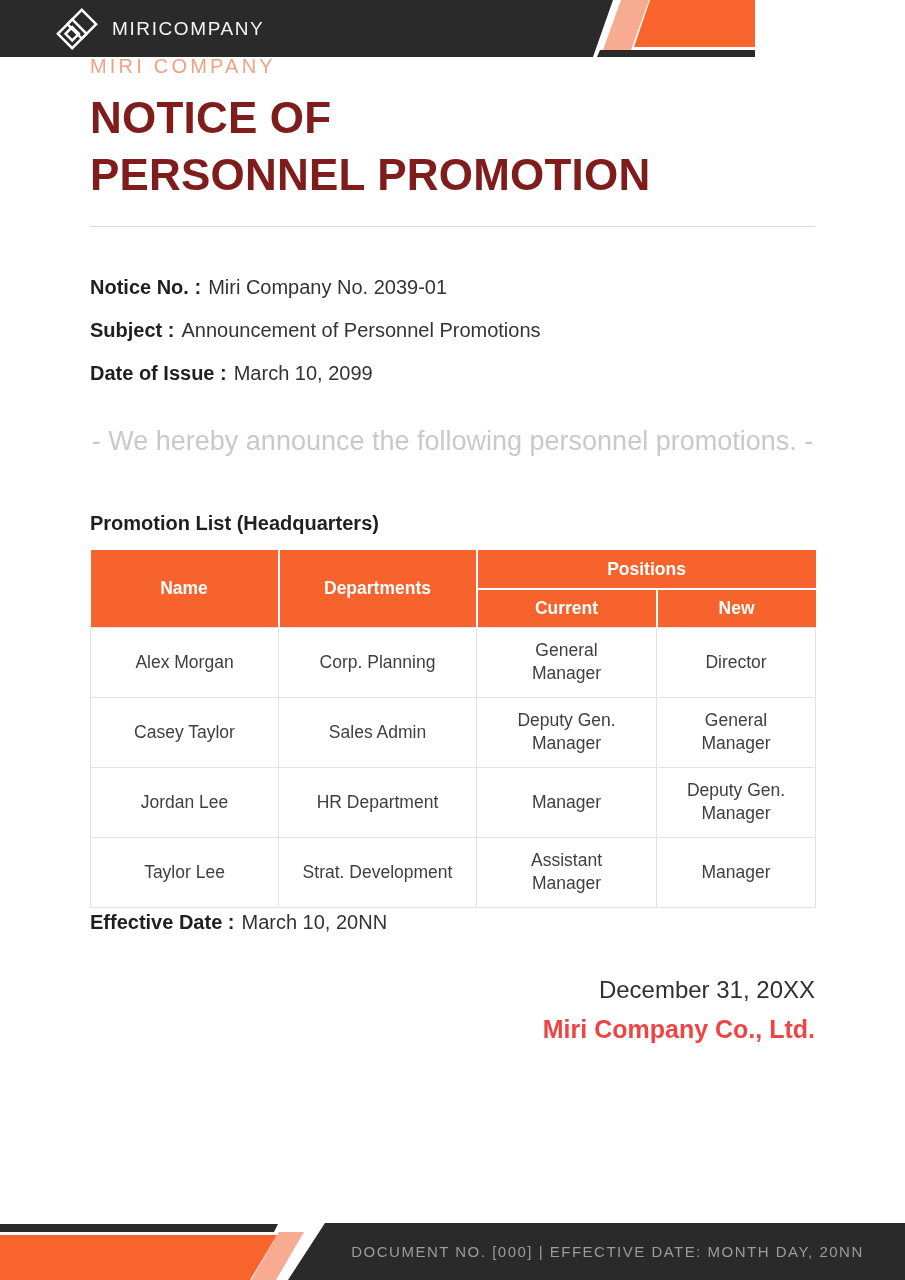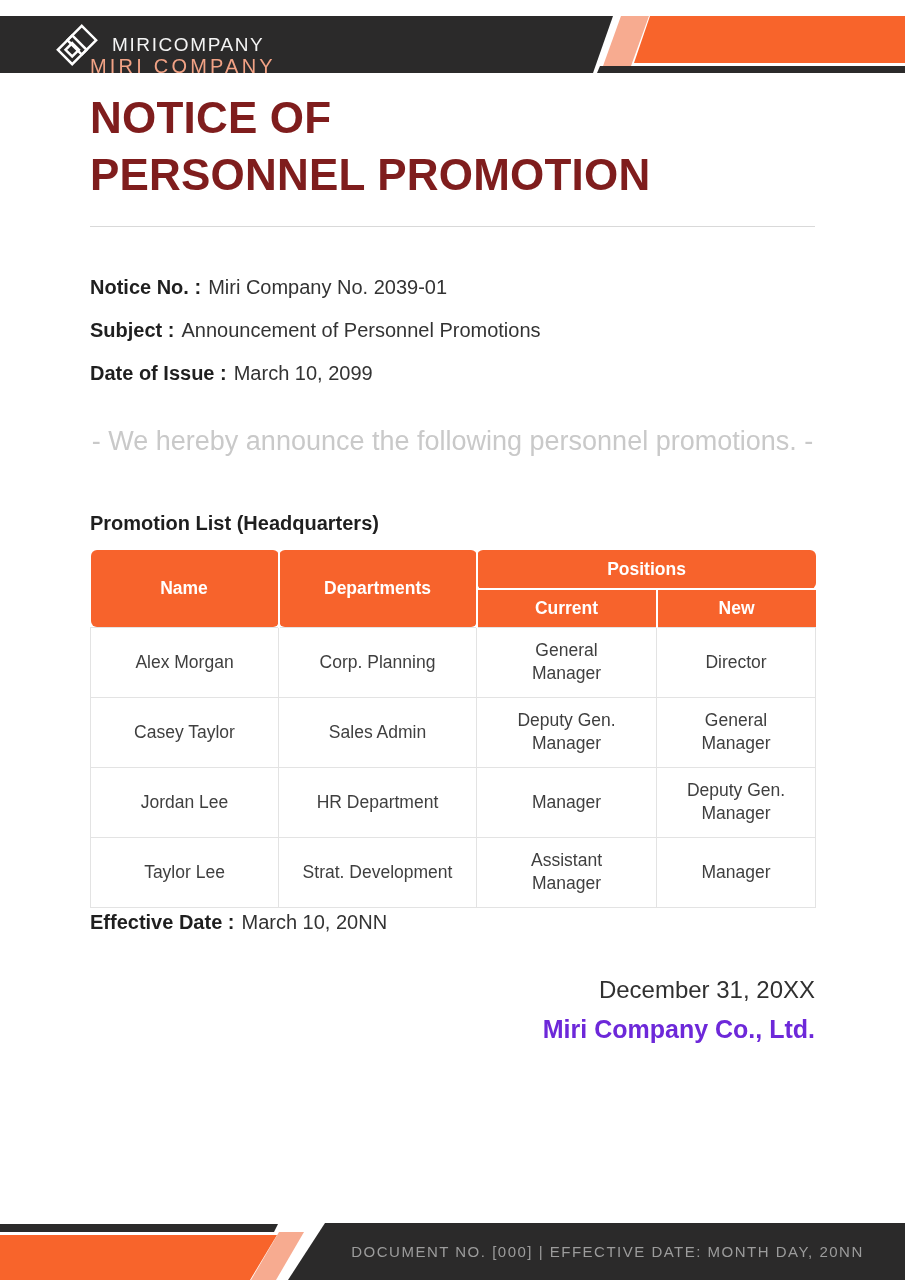--- a/index.html
+++ b/index.html
@@ -9,21 +9,21 @@
   .page {
     position: relative;
     width: 905px;
     height: 1280px;
     background: #ffffff;
     overflow: hidden;
     margin: 0 auto;
   }
 
   
-  .topbar { position: absolute; top: 16px; left: 0; width: 905px; height: 57px; }
+  .topbar { position: absolute; top: 0; left: 0; width: 755px; height: 57px; }
   .topbar .shape, .bottombar .shape { position: absolute; inset: 0; }
   .hdr-dark   { background: #2B2A2A; clip-path: polygon(0 0, 613px 0, 593px 100%, 0 100%); }
   .hdr-salmon { background: #F7AB90; clip-path: polygon(621px 0, 649px 0, 631px 50px, 603px 50px); }
   .hdr-orange { background: #F8642B; clip-path: polygon(650px 0, 100% 0, 100% 47px, 634px 47px); }
   .hdr-strip  { background: #2B2A2A; clip-path: polygon(600px 50px, 100% 50px, 100% 100%, 597px 100%); }
 
   .brand {
     position: absolute; left: 55px; top: 0; height: 57px;
     display: flex; align-items: center; gap: 13px; z-index: 2;
   }
@@ -55,37 +55,37 @@
   }
 
   .section-title { margin-top: 54px; font-size: 20px; line-height: 28px; color: #1F1F1F; font-weight: bold; }
 
   
   table.promo { border-collapse: collapse; width: 725px; margin-top: 13px; table-layout: fixed; }
   .promo th {
     background: #F7632C; color: #ffffff; font-weight: bold; font-size: 17.5px;
     text-align: center; vertical-align: middle;
   }
-  .promo thead tr.r1 th { height: 39px; border-radius: 6px; }
+  .promo thead tr.r1 th { height: 39px; }
   .promo thead tr.r2 th { height: 38px; }
   .promo th.b-right  { border-right: 2px solid #ffffff; }
   .promo th.b-bottom { border-bottom: 2px solid #ffffff; }
   .promo td {
     border: 1px solid #E3E3E3; height: 70px;
     color: #3F3F3F; font-size: 17.5px; line-height: 23px;
     text-align: center; vertical-align: middle;
   }
   .promo td .wrap { display: inline-block; max-width: 114px; }
   .promo td.nowrap { white-space: nowrap; }
 
   .effective { font-size: 20px; line-height: 28px; color: #333333; }
 
   .signature { margin-top: 40px; text-align: right; }
   .sig-date { color: #303030; font-size: 24px; line-height: 28px; margin-bottom: 8px; }
-  .sig-company { color: #6d28d9; font-size: 25px; font-weight: bold; line-height: 34px; }
+  .sig-company { color: #ef4444; font-size: 25px; font-weight: bold; line-height: 34px; }
 
   
   .bottombar { position: absolute; bottom: 0; left: 0; width: 905px; height: 57px; }
   .ftr-strip  { background: #2B2A2A; clip-path: polygon(0 1px, 278px 1px, 274px 9px, 0 9px); }
   .ftr-salmon { background: #F7AB90; clip-path: polygon(279px 9px, 304px 9px, 276px 100%, 251px 100%); }
   .ftr-orange { background: #F8642B; clip-path: polygon(0 12px, 277px 12px, 250px 100%, 0 100%); }
   .ftr-dark   { background: #2B2A2A; clip-path: polygon(325px 0, 100% 0, 100% 100%, 288px 100%); }
   .footer-text {
     position: absolute; left: 310px; right: 0; top: 0; bottom: 0;
     display: flex; align-items: center; justify-content: center;

